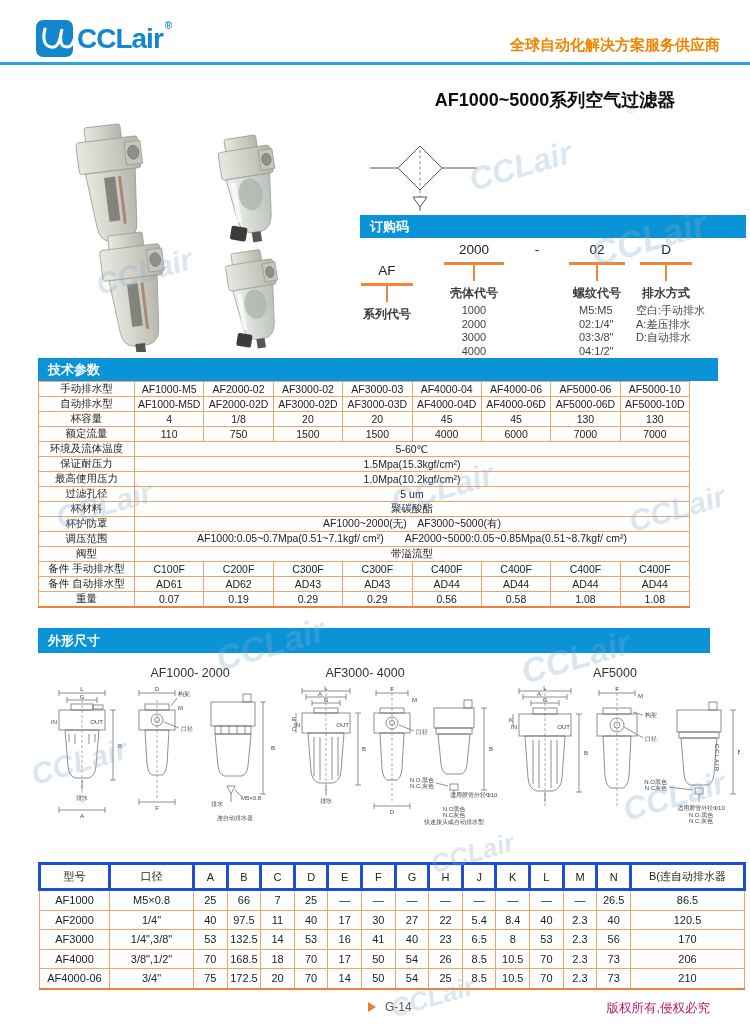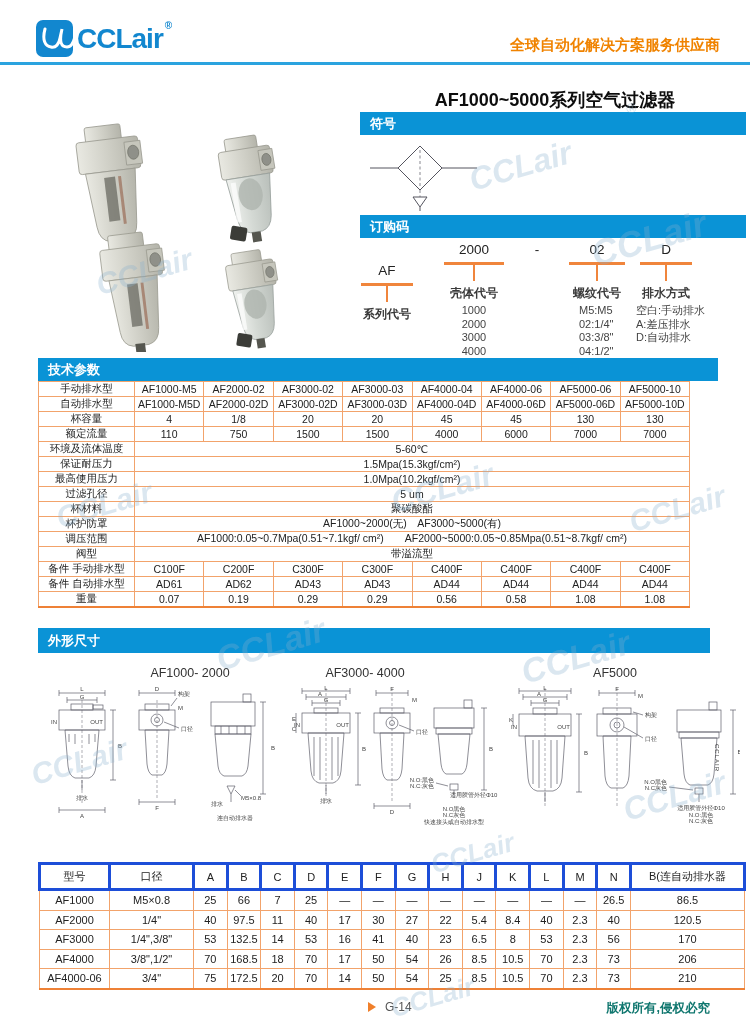--- a/index.html
+++ b/index.html
@@ -40,21 +40,21 @@
   .dim-table td{border:1px solid #f2a36b;height:18.5px;padding:0 1px;text-align:center;overflow:hidden;white-space:nowrap;}
   
   .dwg-title{position:absolute;top:666px;width:150px;text-align:center;font-size:12.5px;color:#333;}
   svg.dwg{position:absolute;top:684px;}
   svg.dwg text{font-size:6px;fill:#444;stroke:none;}
   svg.dwg .s{stroke:#5f5f6a;stroke-width:.7;fill:none;}
   svg.dwg .dash{stroke-dasharray:3 2;stroke-width:.5;}
   
   .pageno{position:absolute;left:368px;top:1000px;display:flex;align-items:center;font-size:12px;color:#555;}
   .tri{width:0;height:0;border-left:8px solid #f07f2a;border-top:5px solid transparent;border-bottom:5px solid transparent;margin-right:9px;}
-  .copyright{position:absolute;right:40px;top:1000px;font-weight:bold;font-size:12.5px;color:#0f766e;}
+  .copyright{position:absolute;right:40px;top:1000px;font-weight:normal;font-size:12.5px;color:#be185d;}
   
   .wm{position:absolute;color:rgba(135,175,205,.30);font-weight:bold;font-style:italic;
       transform:rotate(-16deg);pointer-events:none;white-space:nowrap;}
 </style>
 </head>
 <body>
 
 <div class="page">
 
   <div class="logo">
@@ -103,21 +103,20 @@
         <rect x="6" y="88" width="16" height="14" rx="2" fill="#3b3c38" transform="rotate(18 14 95)"></rect>
         <rect x="27" y="96" width="9" height="10" fill="#55564f"></rect>
       </g>
     </defs>
     <use href="#filtA" transform="translate(38 14) rotate(-7)"></use>
     <use href="#filtB" transform="translate(180 26) rotate(-9)"></use>
     <use href="#filtA" transform="translate(62 122) rotate(-7) scale(.97)"></use>
     <use href="#filtB" transform="translate(188 140) rotate(-9) scale(.92)"></use>
   </svg>
 
-  <div class="bar" id="bar-symbol">符号</div>
   <svg style="position:absolute;left:365px;top:140px;" width="130" height="72" viewBox="0 0 130 72">
     <g stroke="#55555f" stroke-width="1" fill="none">
       <polygon points="55,6 77,28 55,50 33,28"></polygon>
       <line x1="55" y1="10" x2="55" y2="46" stroke-dasharray="3 2.5" stroke-width=".7"></line>
       <line x1="5" y1="28" x2="33" y2="28"></line>
       <line x1="77" y1="28" x2="112" y2="28"></line>
       <line x1="55" y1="50" x2="55" y2="57" stroke-dasharray="3 2.5" stroke-width=".7"></line>
       <polygon points="48,57 62,57 55,67"></polygon>
       <line x1="55" y1="67" x2="55" y2="71"></line>
     </g>

